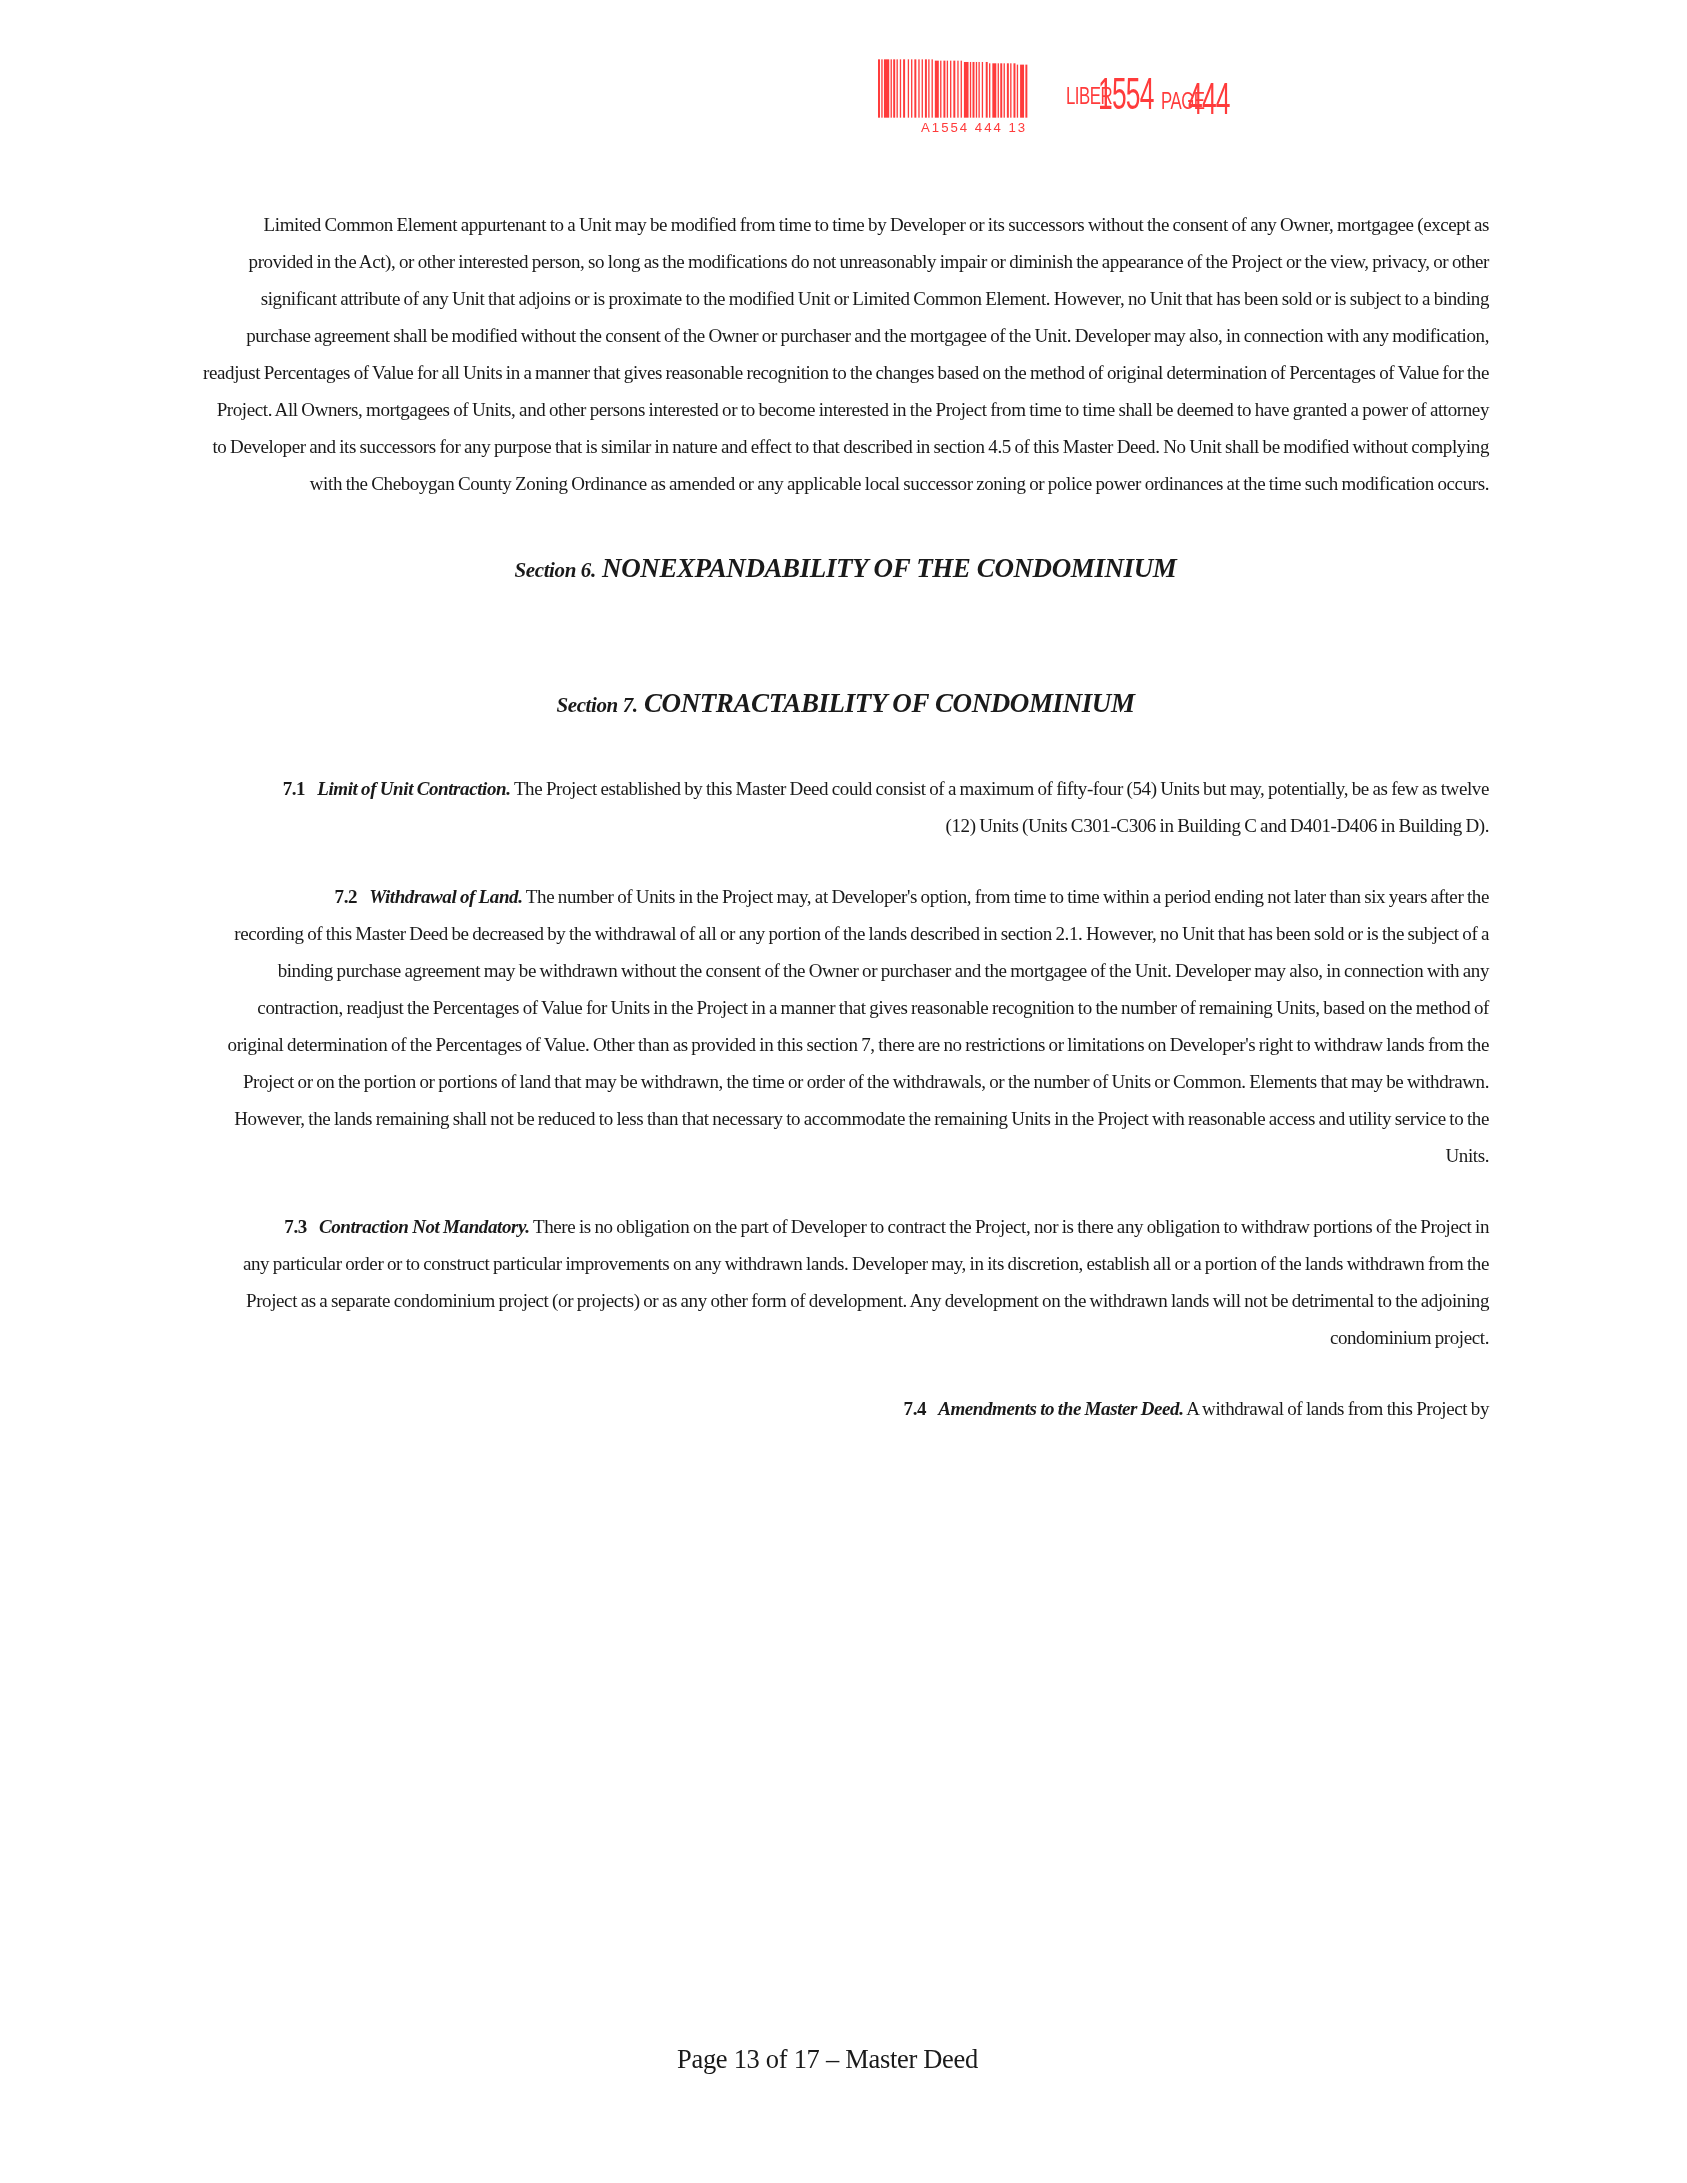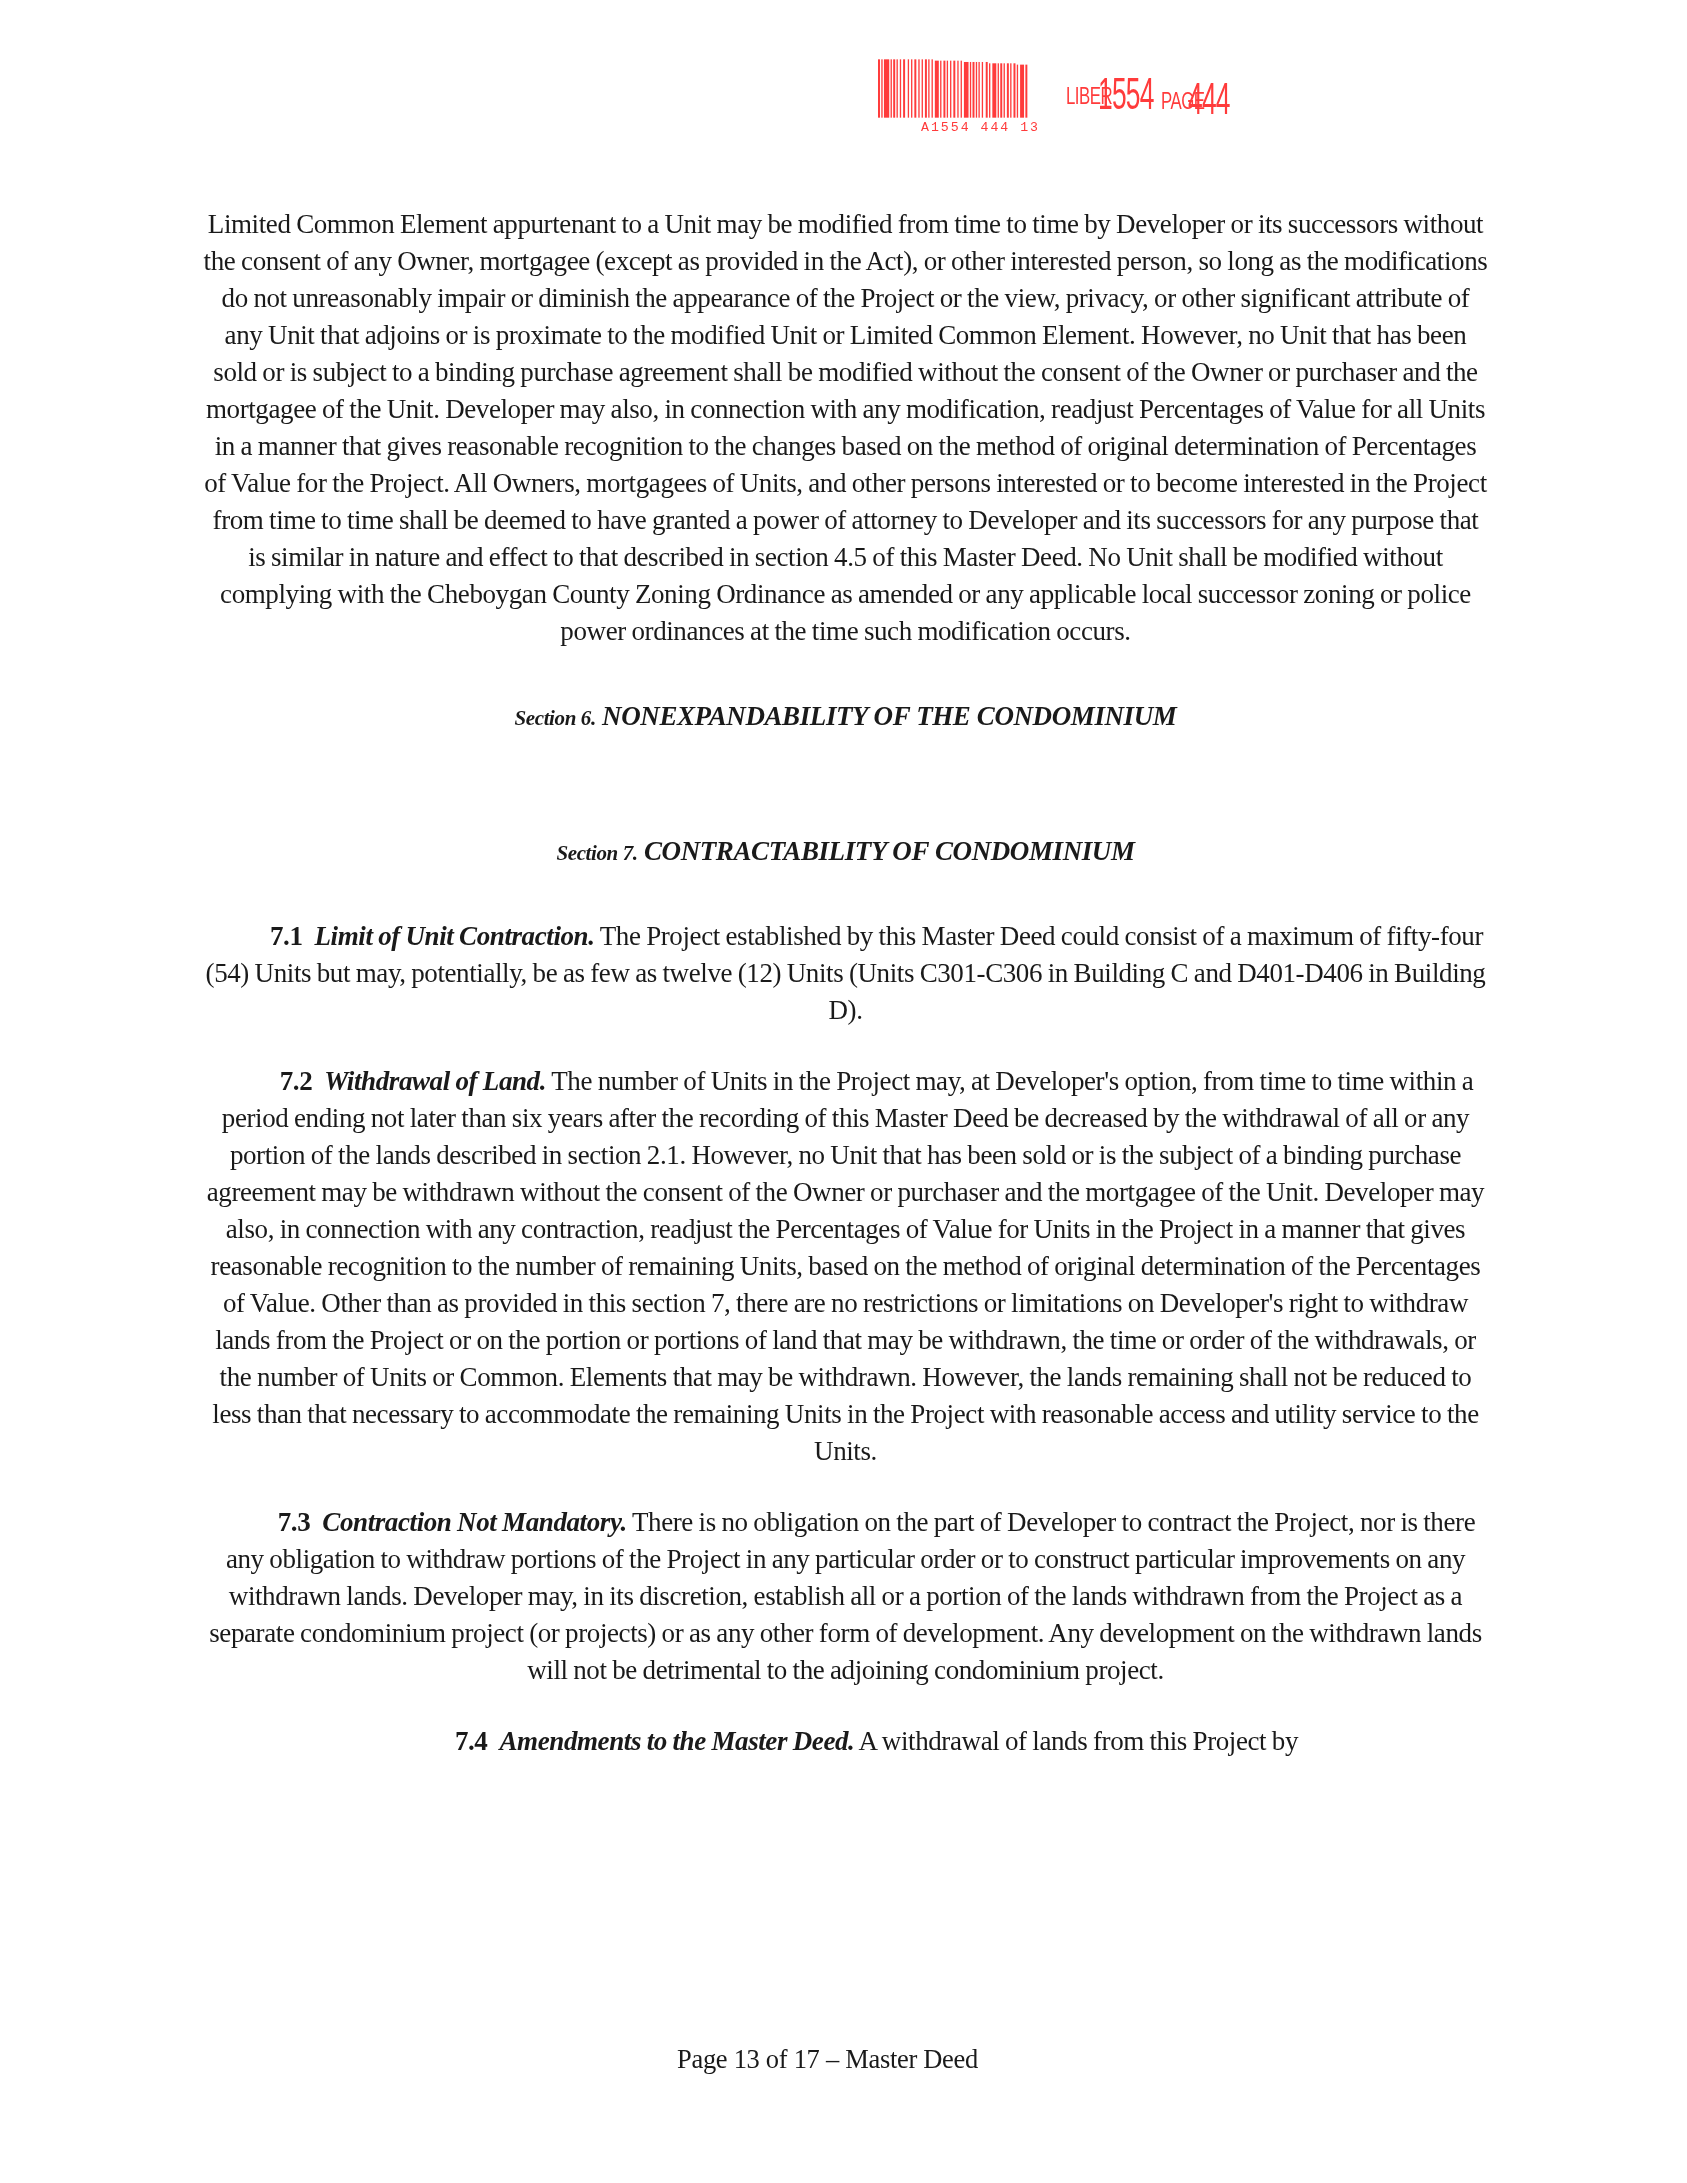--- a/index.html
+++ b/index.html
@@ -28,21 +28,21 @@
       position: absolute;
       left: 5.3px;
       top: 5.3px;
       width: 152px;
       height: 61px;
     }
     .barcode-number {
       position: absolute;
       left: 48px;
       top: 67px;
-      font-family: Liberation Mono, monospace;
+      font-family: Liberation Sans, sans-serif;
       font-size: 13.2px;
       letter-spacing: 2px;
       color: #ff3b3b;
       white-space: pre;
     }
     .liber-label {
       position: absolute;
       left: 193px;
       top: 29px;
       font-family: "Liberation Sans", "DejaVu Sans", sans-serif;
@@ -84,25 +84,25 @@
 
     
     .content {
       position: absolute;
       left: 202px;
       top: 206px;
       width: 1287px;
     }
     .content p {
       margin: 0;
-      font-size: 27px;
+      font-size: 19px;
       line-height: 37px;
       letter-spacing: -0.4px;
       word-spacing: -0.7px;
-      text-align: center;
+      text-align: right;
     }
     .section-heading {
       text-align: center;
       font-style: italic;
       font-size: 27px;
       line-height: 37px;
       margin: 12px;
       letter-spacing: -0.4px;
     }
     .section-heading .sec-prefix {

